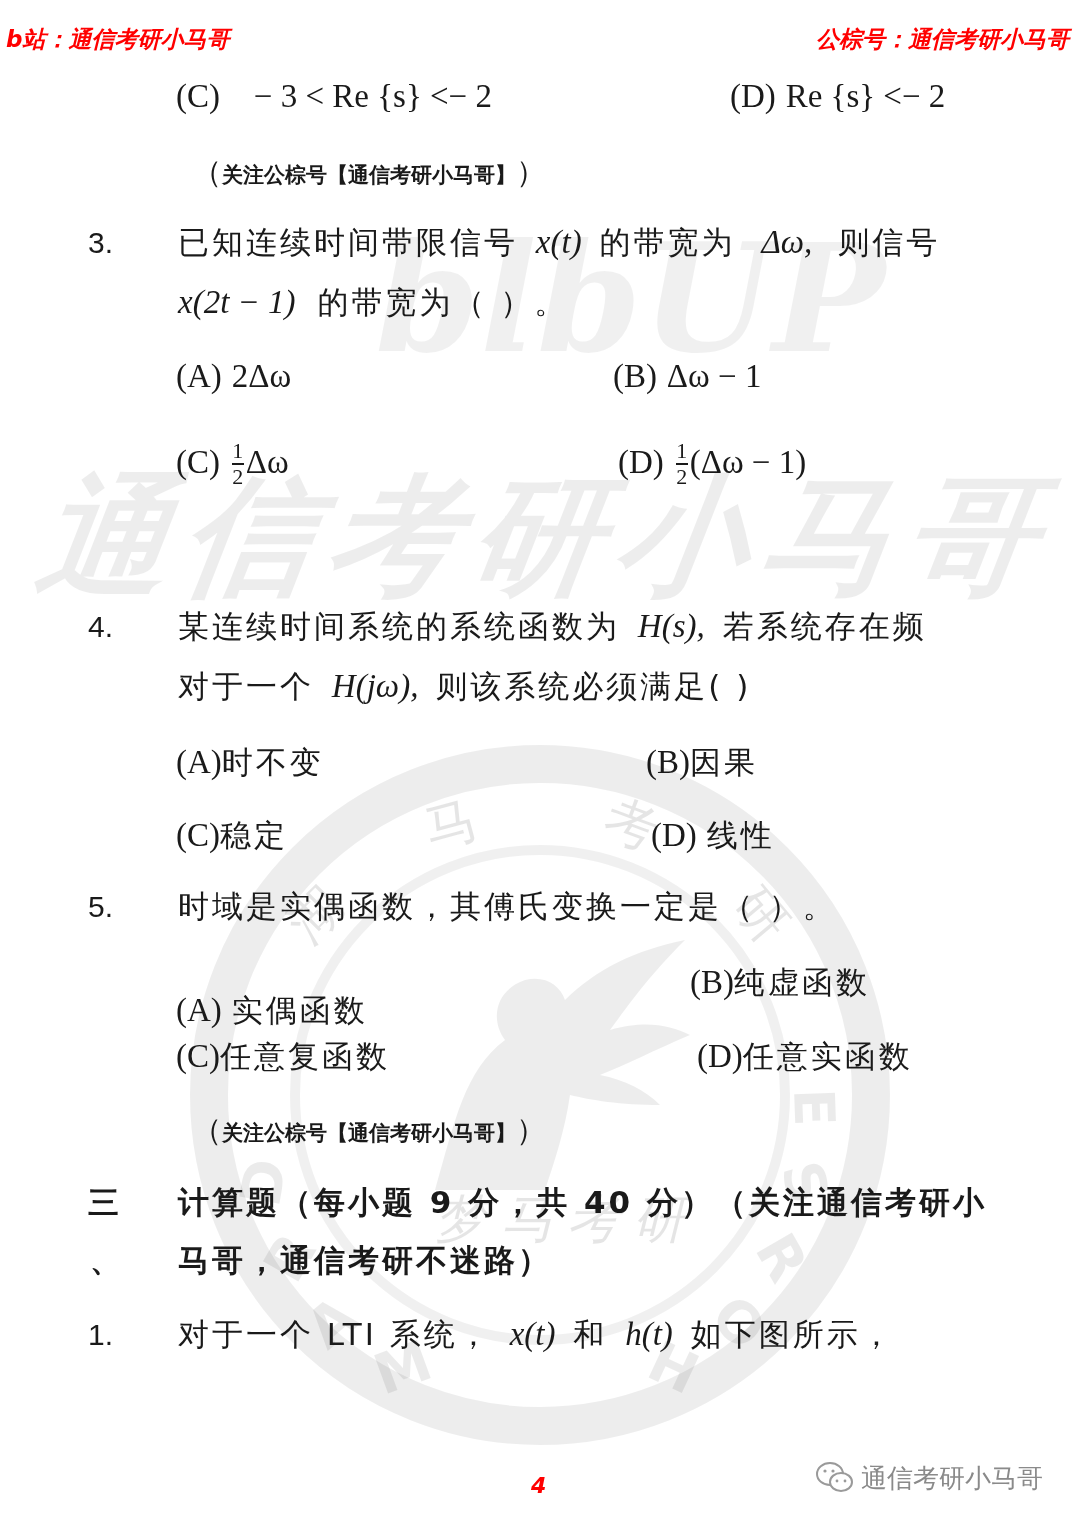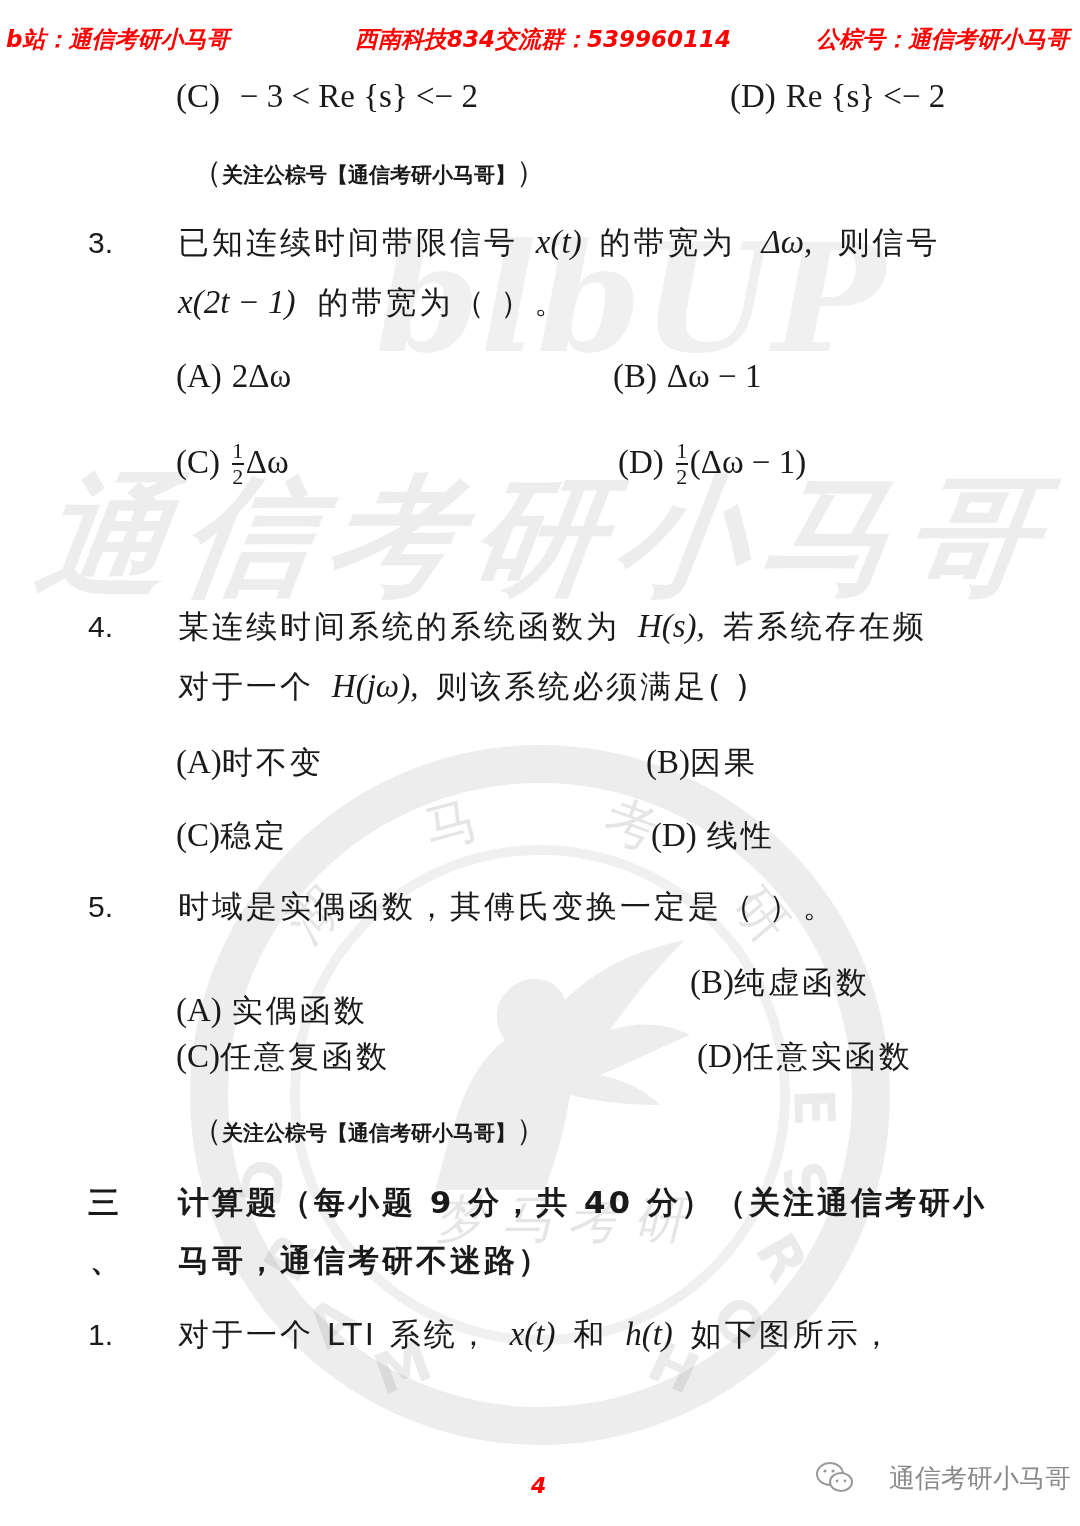--- a/index.html
+++ b/index.html
@@ -65,21 +65,21 @@
   }
   .frac .bar { width: 12px; height: 2px; background: #1a1a1a; margin: 1px 0; }
 
   .footer-page {
     position: absolute; top: 1473px; left: 531px;
     color: #ff0000; font-family: "DejaVu Sans", sans-serif; font-style: italic;
     font-weight: bold; font-size: 22px;
   }
   .footer-brand {
     position: absolute; top: 1460px; left: 815px; display: flex; align-items: center;
-    color: #8a8a8a; font-family: "DejaVu Sans", sans-serif; font-size: 26px; gap: 28px;
+    color: #8a8a8a; font-family: "DejaVu Sans", sans-serif; font-size: 26px;
   }
   .footer-brand svg { margin-right: 6px; }
 </style>
 </head>
 <body>
 
 <div class="wm-ring"></div>
 <div class="wm-ring-inner"></div>
 <svg class="wm-pegasus" viewBox="0 0 300 260">
   <path d="M40 250 C60 180 70 130 110 100 C95 80 100 50 130 40 C150 35 165 45 170 60 C200 30 240 10 290 0 C250 40 230 70 215 90 C250 80 275 85 295 95 C260 110 230 125 205 135 C230 140 250 150 265 165 C225 165 195 160 175 155 C170 190 160 220 150 250 Z" fill="rgba(0,0,0,0.07)"></path>
@@ -104,27 +104,26 @@
 <div class="wm-ring-latin" style="left:375px;top:1335px;transform:rotate(-20deg);">M</div>
 <div class="wm-ring-latin" style="left:650px;top:1335px;transform:rotate(25deg);">H</div>
 <div class="wm-ring-latin" style="left:715px;top:1290px;transform:rotate(45deg);">O</div>
 <div class="wm-ring-latin" style="left:760px;top:1225px;transform:rotate(60deg);">R</div>
 <div class="wm-ring-latin" style="left:785px;top:1150px;transform:rotate(75deg);">S</div>
 <div class="wm-ring-latin" style="left:795px;top:1075px;transform:rotate(88deg);">E</div>
 <div class="wm-ring-char" style="left:435px;top:1185px;font-size:52px;font-style:italic;letter-spacing:14px;">梦马考研</div>
 
 <div class="header">
   <span style="left:6px;">b站：通信考研小马哥</span>
-  <span style="left:355px;">西南科技834交流群：539960114</span>
   <span style="left:800px;margin-left:16px;">公棕号：通信考研小马哥</span>
 </div>
 
 <div class="line" style="top:78px;left:176px;">
   <span class="up">(C)</span>
-  <span class="up" style="margin-left:10px;text-align:center;">− 3 &lt; Re {s} &lt;− 2</span>
+  <span class="up" style="margin-left:24px;text-align:center;">− 3 &lt; Re {s} &lt;− 2</span>
 </div>
 <div class="line" style="top:78px;left:730px;">
   <span class="up">(D)</span>
   <span class="up">Re {s} &lt;− 2</span>
 </div>
 <div class="note" style="top:152px;left:192px;">
   <span class="paren">（</span><span>关注公棕号【通信考研小马哥】</span><span class="paren">）</span>
 </div>
 
 <div class="num" style="top:226px;left:88px;">3.</div>

